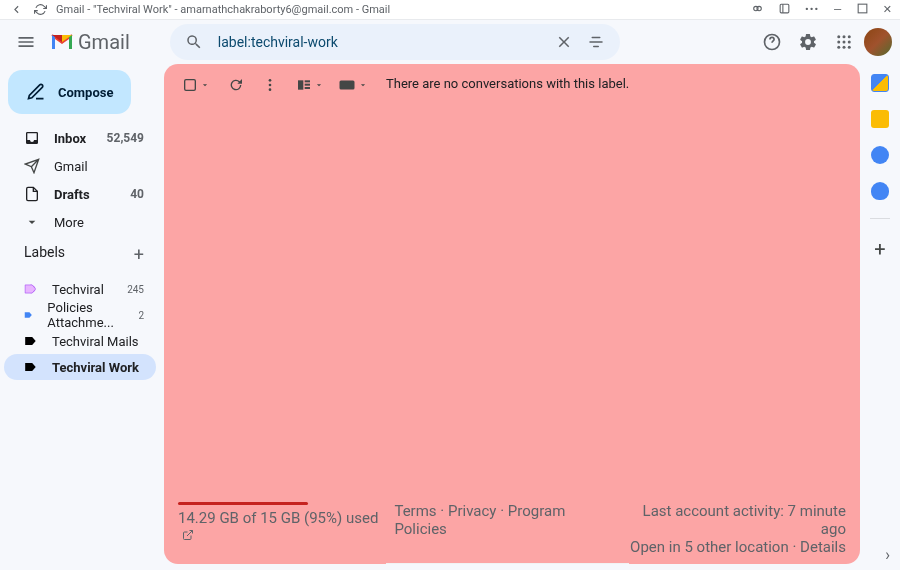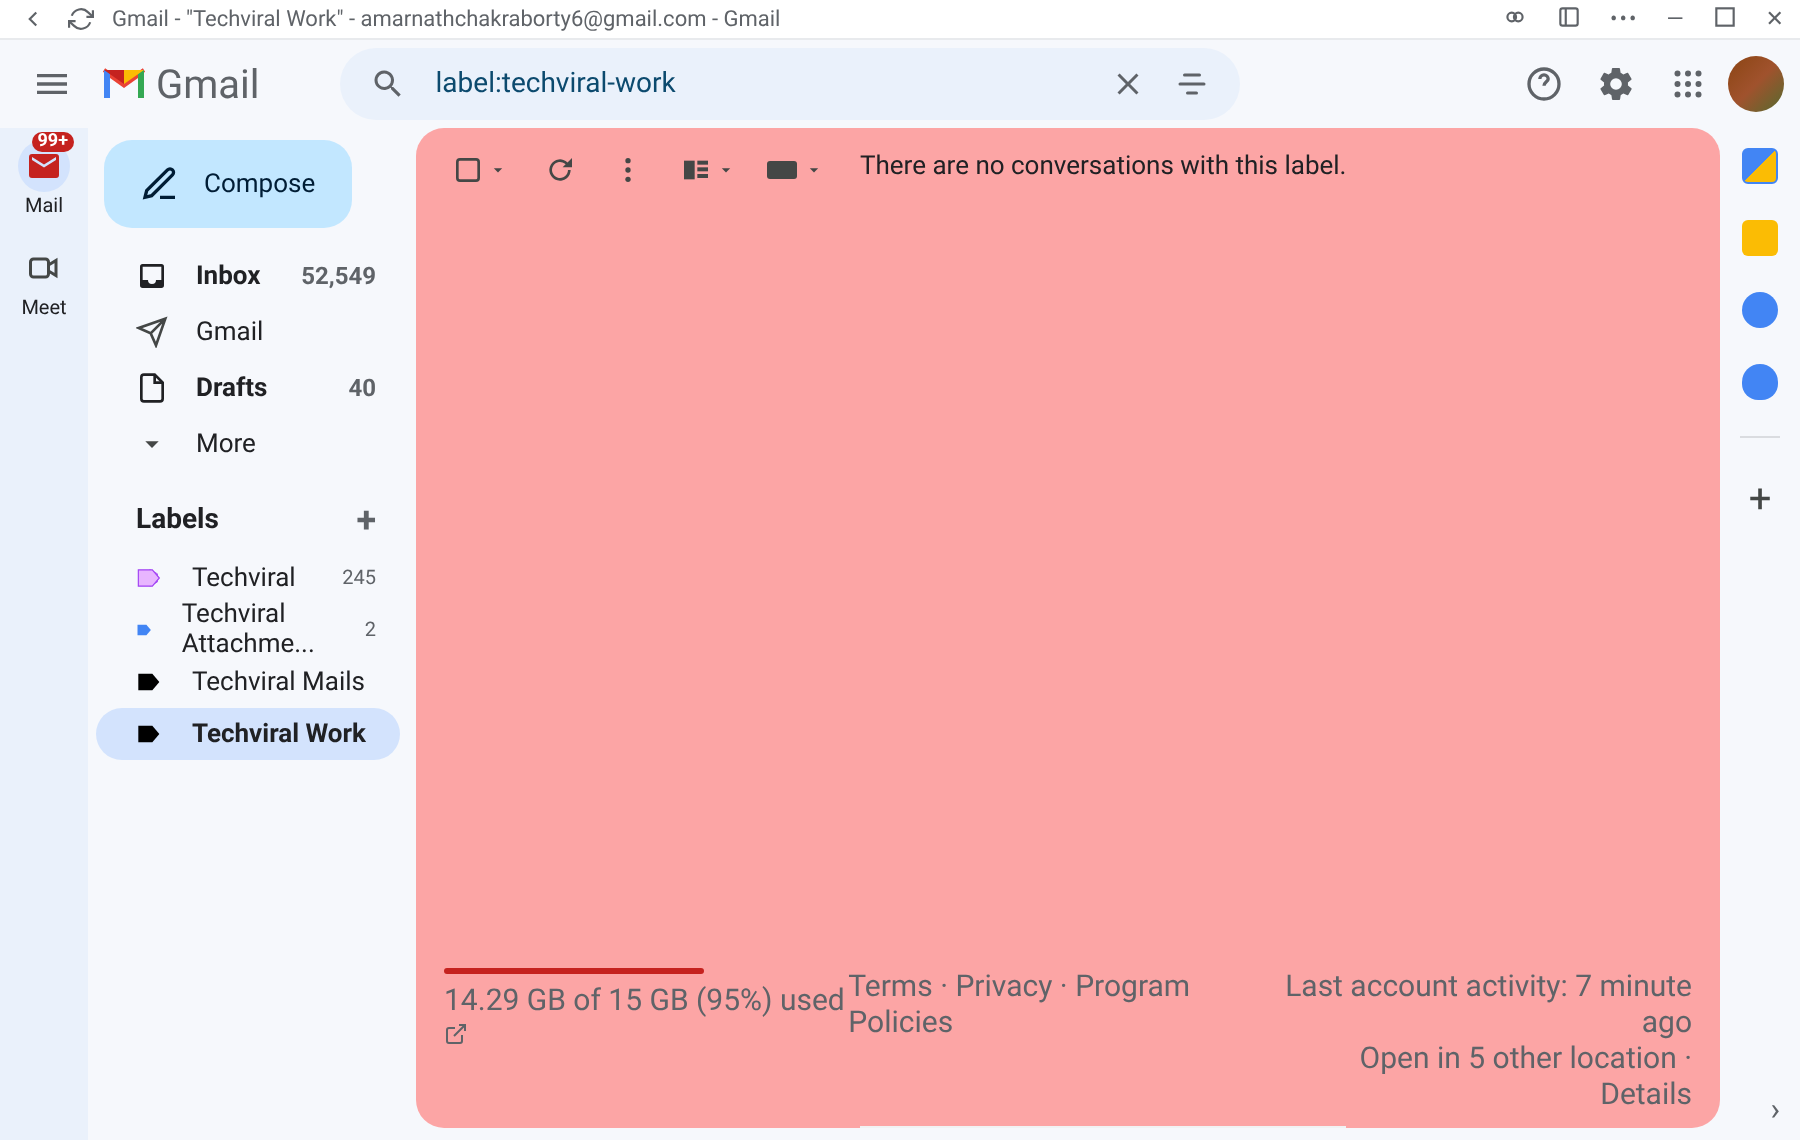--- a/index.html
+++ b/index.html
@@ -17,25 +17,25 @@
 .icon-btn { width:32px; height:32px; display:flex; align-items:center; justify-content:center; border-radius:50%; cursor:pointer; }
 .header-right { margin-left:auto; display:flex; gap:4px; align-items:center; }
 .avatar { width:28px; height:28px; border-radius:50%; background:linear-gradient(135deg,#8b4513,#a0522d,#556b2f); }
 .main { display:flex; height:506px; }
 .leftrail { width:44px; background:#eaf1fb; display:flex; flex-direction:column; align-items:center; padding-top:6px; gap:12px; }
 .rail-item { display:flex; flex-direction:column; align-items:center; gap:2px; font-size:10px; color:#202124; cursor:pointer; position:relative; }
 .rail-icon { width:26px; height:26px; display:flex; align-items:center; justify-content:center; border-radius:13px; }
 .rail-item.active .rail-icon { background:#d3e3fd; }
 .badge { position:absolute; top:-4px; right:-2px; background:#c5221f; color:#fff; font-size:9px; padding:0 3px; border-radius:7px; font-weight:bold; }
 .sidebar { width:160px; padding:6px 4px 0 4px; }
-.compose-btn { display:flex; align-items:center; gap:12px; background:#c2e7ff; border:none; border-radius:14px; padding:12px 18px; font-size:13px; font-weight:400; color:#001d35; cursor:pointer; margin-bottom:10px; margin-left:4px; }
+.compose-btn { display:flex; align-items:center; gap:12px; background:#c2e7ff; border:none; border-radius:14px; padding:12px 18px; font-size:13px; font-weight:700; color:#001d35; cursor:pointer; margin-bottom:10px; margin-left:4px; }
 .nav-item { display:flex; align-items:center; height:28px; border-radius:0 14px 14px 0; padding:0 12px 0 20px; font-size:13px; color:#202124; cursor:pointer; gap:14px; }
 .nav-item .count { margin-left:auto; font-size:12px; color:#5f6368; }
 .nav-item.bold { font-weight:700; }
-.labels-header { display:flex; align-items:center; padding:0 12px 0 20px; height:32px; font-size:14px; font-weight:700; margin-top:8px; }
+.labels-header { display:flex; align-items:flex-start; padding:0 12px 0 20px; height:32px; font-size:14px; font-weight:400; margin-top:8px; }
 .labels-header .plus { margin-left:auto; cursor:pointer; font-size:18px; color:#5f6368; }
 .label-item { display:flex; align-items:center; height:26px; border-radius:14px; padding:0 12px 0 20px; font-size:13px; cursor:pointer; gap:14px; }
 .label-item.selected { background:#d3e3fd; font-weight:700; }
 .label-item .count { margin-left:auto; font-size:10px; color:#5f6368; }
 .tag { width:14px; height:14px; }
 .content { flex:1; background:#fca5a5; border-radius:14px; margin:0 0 6px 4px; display:flex; flex-direction:row; position:relative; }
 .toolbar { height:42px; display:flex; align-items:center; padding:0 14px; gap:10px; }
 .toolbar-right { margin-left:auto; display:flex; gap:6px; }
 .tb-btn { display:flex; align-items:center; gap:2px; cursor:pointer; padding:4px; border-radius:4px; color:#444746; }
 .empty-msg { text-align:center; font-size:13px; color:#202124; padding:12px 0; border-bottom:1px solid #f1f3f4; }
@@ -142,40 +142,20 @@
           <circle cx="5" cy="19" r="2"></circle>
           <circle cx="12" cy="19" r="2"></circle>
           <circle cx="19" cy="19" r="2"></circle>
         </svg>
       </span>
     <div class="avatar"></div>
   </div>
 </div>
 
 <div class="main">
-  <div class="leftrail">
-    <div class="rail-item active">
-      <div class="rail-icon">
-          <svg width="18" height="18" viewBox="0 0 24 24" fill="#c5221f">
-            <path d="M20 4H4a2 2 0 00-2 2v12a2 2 0 002 2h16a2 2 0 002-2V6a2 2 0 00-2-2zm0 4l-8 5-8-5V6l8 5 8-5v2z"></path>
-          </svg>
-        </div>
-      <span class="badge">99+</span>
-      <span>Mail</span>
-    </div>
-    <div class="rail-item">
-      <div class="rail-icon">
-          <svg width="18" height="18" viewBox="0 0 24 24" fill="none" stroke="#444746" stroke-width="2">
-            <rect x="3" y="6" width="12" height="12" rx="2"></rect>
-            <path d="M15 10l5-3v10l-5-3z"></path>
-          </svg>
-        </div>
-      <span>Meet</span>
-    </div>
-  </div>
 
   <div class="sidebar">
     <button class="compose-btn">
       <svg width="20" height="20" viewBox="0 0 24 24" fill="none" stroke="#001d35" stroke-width="2">
           <path d="M12 20h9M16.5 3.5a2.12 2.12 0 113 3L7 19l-4 1 1-4z"></path>
         </svg>
       <span>Compose</span>
     </button>
     <div class="nav-item bold">
       <svg width="16" height="16" viewBox="0 0 24 24" fill="#202124">
@@ -213,21 +193,21 @@
           <path d="M17 3H7L2 12l5 9h10l5-9z" transform="rotate(90 12 12) scale(.7) translate(5 5)"></path>
           <path d="M2 5h12l6 7-6 7H2z"></path>
         </svg>
       <span>Techviral</span>
       <span class="count">245</span>
     </div>
     <div class="label-item bold">
       <svg class="tag" viewBox="0 0 24 24" fill="#4285f4">
           <path d="M2 5h12l6 7-6 7H2z"></path>
         </svg>
-      <span>Techviral Attachme...</span>
+      <span>Policies Attachme...</span>
       <span class="count">2</span>
     </div>
     <div class="label-item">
       <svg class="tag" viewBox="0 0 24 24" fill="#000">
           <path d="M2 5h12l6 7-6 7H2z"></path>
         </svg>
       <span>Techviral Mails</span>
     </div>
     <div class="label-item selected">
       <svg class="tag" viewBox="0 0 24 24" fill="#000">

